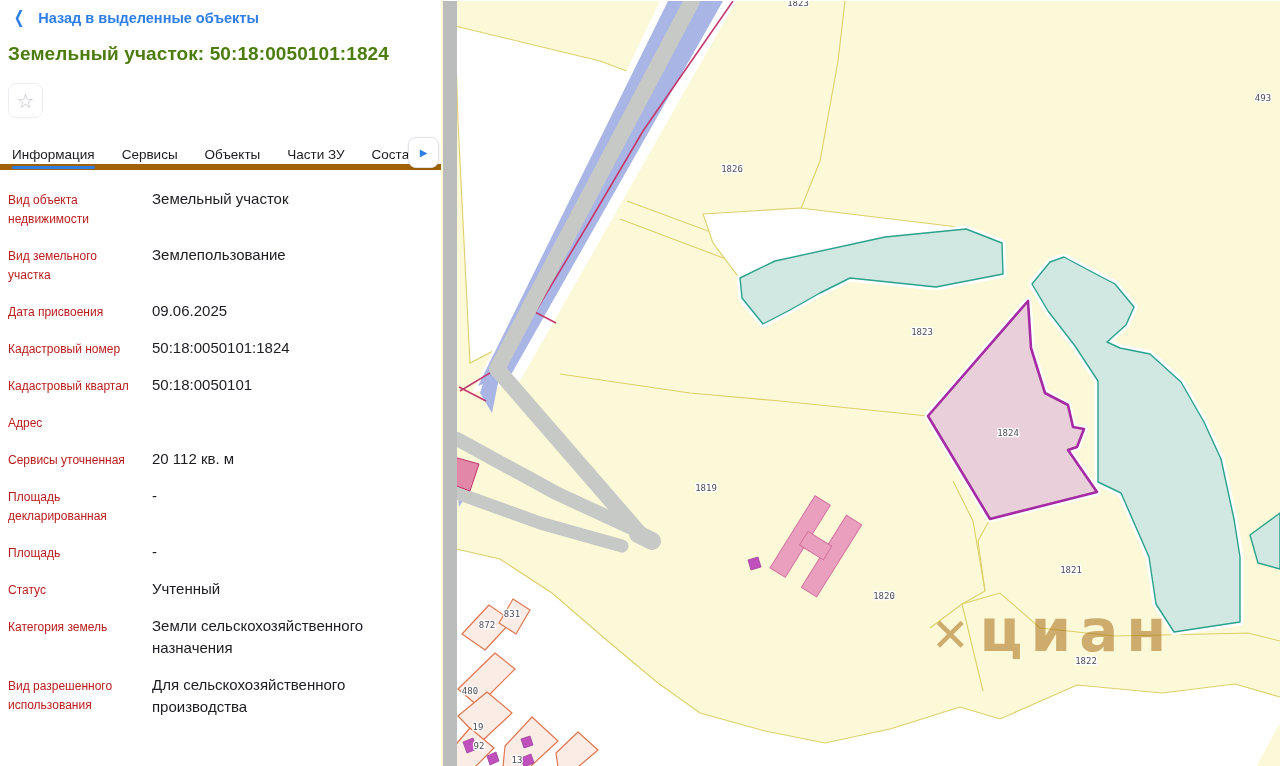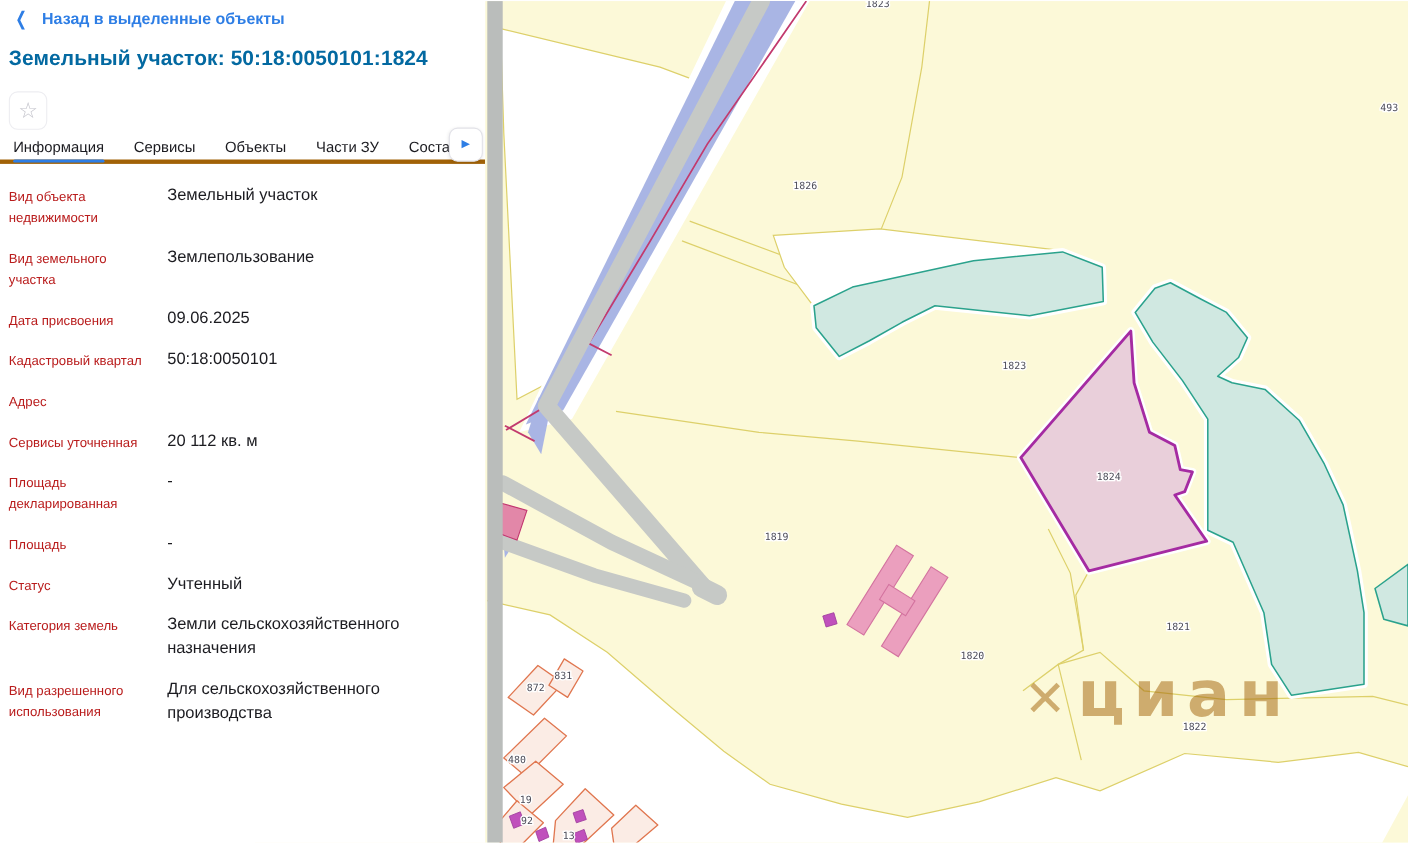--- a/index.html
+++ b/index.html
@@ -11,25 +11,25 @@
   *{margin:0;padding:0;box-sizing:border-box}
   html,body{width:1280px;height:766px;overflow:hidden;background:#fff;
     font-family:"Liberation Sans","DejaVu Sans",sans-serif;}
   .app{position:relative;width:1280px;height:766px}
 
   
   .panel{position:absolute;left:0;top:0;width:441px;height:766px;background:#fff;z-index:3;overflow:hidden}
   .back-row{display:flex;align-items:center;gap:12px;padding:10px 10px 0 12px;cursor:pointer}
   .back-chevron{color:var(--accent-blue);font-size:17px;line-height:16px;font-weight:700;transform:scaleX(.75)}
   .back-link{color:var(--accent-blue);font-size:14.5px;font-weight:600}
-  .page-title{padding:17px 10px 0 8px;font-size:19px;font-weight:700;color:#0369a1;letter-spacing:.1px}
+  .page-title{padding:17px 10px 0 8px;font-size:19px;font-weight:700;color:#4d7c0f;letter-spacing:.1px}
   .star-btn{margin:18px 0 0 8px;width:35px;height:35px;border:1px solid #ededf1;border-radius:8px;
     background:#fff;display:flex;align-items:center;justify-content:center;cursor:pointer}
   .star-glyph{font-size:20px;color:#c3c3cb;line-height:1}
-  .tabs-wrap{position:relative;border-bottom:4px solid #a16207;height:31px}
+  .tabs-wrap{position:relative;margin-top:21px;border-bottom:6px solid #a16207;height:31px}
   .tabs{display:flex;gap:27px;padding:0 0 0 12px;height:30px;white-space:nowrap;overflow:hidden}
   .tab{border:none;background:none;font-family:inherit;font-size:13.5px;color:#1b1b20;cursor:pointer;
     padding:0;height:30px;position:relative}
   .tab.active{font-weight:400}
   .tab.active::after{content:"";position:absolute;left:0;right:0;bottom:0;height:3px;background:var(--accent-blue);border-radius:2px}
   .tabs-more{position:absolute;right:2px;top:-2px;width:31px;height:31px;background:#fff;border:1px solid #e2e2e8;
     border-radius:8px;box-shadow:0 1px 3px rgba(0,0,0,.08);display:flex;align-items:center;justify-content:center;cursor:pointer}
   .tabs-more span{color:var(--accent-blue);font-size:10px;line-height:1}
   .fields{padding:18px 14px 0 8px}
   .field-row{display:grid;grid-template-columns:144px 1fr;margin-bottom:15px}
@@ -92,20 +92,24 @@
         </div>
         <div class="field-row">
           <div class="field-label">Вид земельного участка</div>
           <div class="field-value">Землепользование</div>
         </div>
         <div class="field-row">
           <div class="field-label">Дата присвоения</div>
           <div class="field-value">09.06.2025</div>
         </div>
         <div class="field-row">
+          <div class="field-label">Кадастровый номер</div>
+          <div class="field-value">50:18:0050101:1824</div>
+        </div>
+        <div class="field-row">
           <div class="field-label">Кадастровый квартал</div>
           <div class="field-value">50:18:0050101</div>
         </div>
         <div class="field-row">
           <div class="field-label">Адрес</div>
         </div>
         <div class="field-row">
           <div class="field-label">Сервисы уточненная</div>
           <div class="field-value">20 112 кв. м</div>
         </div>

